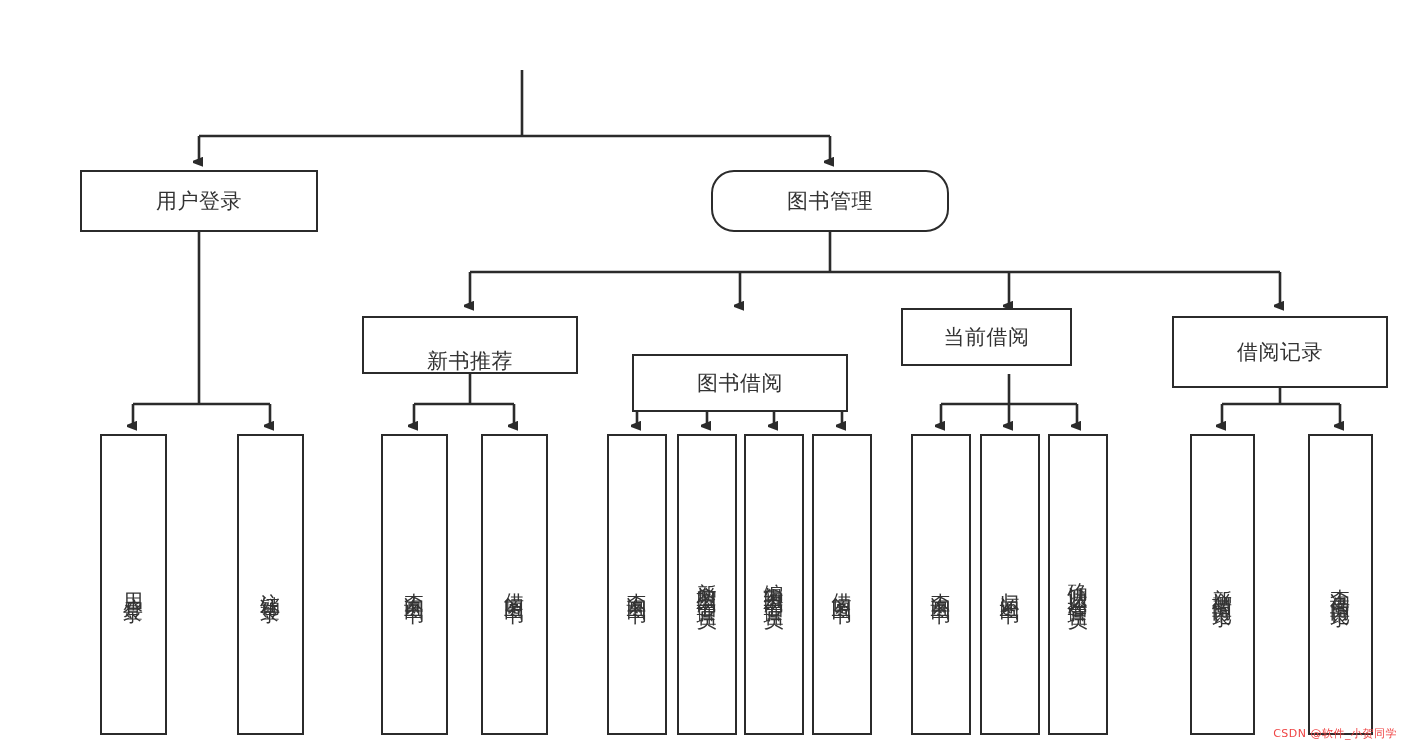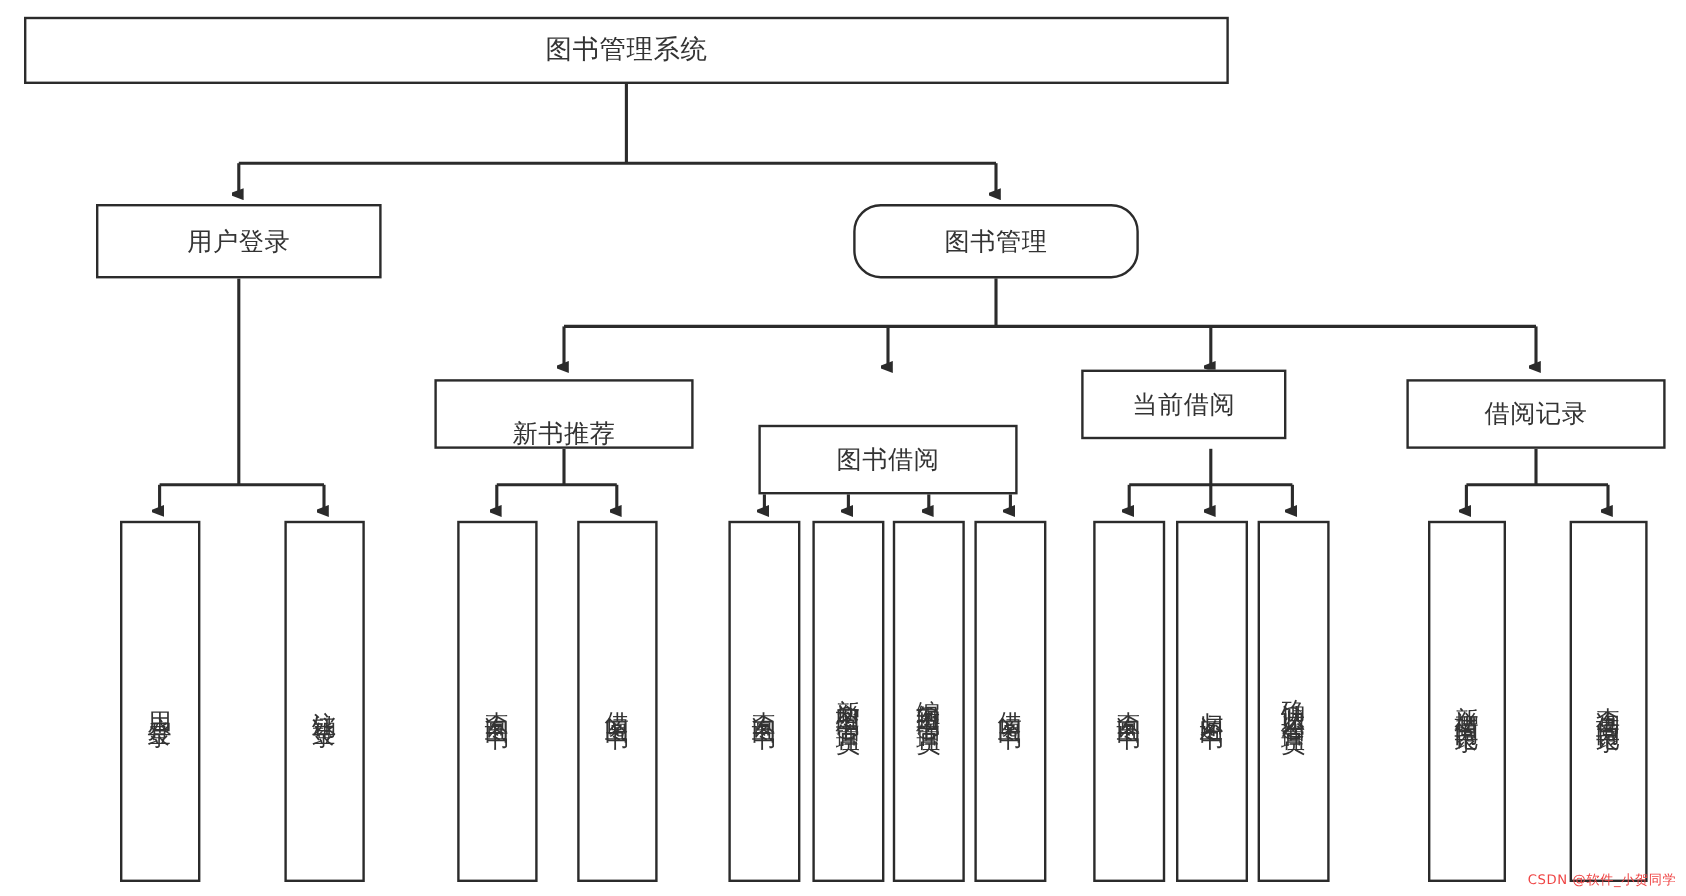--- a/index.html
+++ b/index.html
@@ -122,23 +122,20 @@
       <path d="M1009,404 L1009,426" marker-end="url(#arrow)"></path>
       <path d="M1077,404 L1077,426" marker-end="url(#arrow)"></path>
 
       <path d="M1280,374 L1280,404"></path>
       <path d="M1222,404 L1340,404"></path>
       <path d="M1222,404 L1222,426" marker-end="url(#arrow)"></path>
       <path d="M1340,404 L1340,426" marker-end="url(#arrow)"></path>
     </g>
   </svg>
 
-  <div class="node horiz root" style="left:20px; top:14px; width:1004px; height:56px;">
-    <span class="lbl">图书管理系统</span>
-  </div>
 
   <div class="node horiz" style="left:80px; top:170px; width:238px; height:62px;">
     <span class="lbl">用户登录</span>
   </div>
 
   <div class="node horiz" style="left:711px; top:170px; width:238px; height:62px;border-radius:23px;">
     <span class="lbl">图书管理</span>
   </div>
 
   <div class="node horiz" style="left:362px; top:316px; width:216px; height:58px;align-items:flex-end;">
@@ -146,21 +143,21 @@
   </div>
 
   <div class="node horiz" style="left:632px; top:316px; width:216px; height:58px;margin-top:38px;">
     <span class="lbl">图书借阅</span>
   </div>
 
   <div class="node horiz" style="left:901px; top:308px; width:171px; height:58px;">
     <span class="lbl">当前借阅</span>
   </div>
 
-  <div class="node horiz" style="left:1172px; top:316px; width:216px; height:58px;">
+  <div class="node horiz" style="left:1172px; top:316px; width:216px; height:72px;">
     <span class="lbl">借阅记录</span>
   </div>
 
   <div class="node vert" style="left:100px; top:434px; width:67px; height:301px;">
     <span class="lbl">用户登录</span>
   </div>
 
   <div class="node vert" style="left:237px; top:434px; width:67px; height:301px;">
     <span class="lbl">注销登录</span>
   </div>

